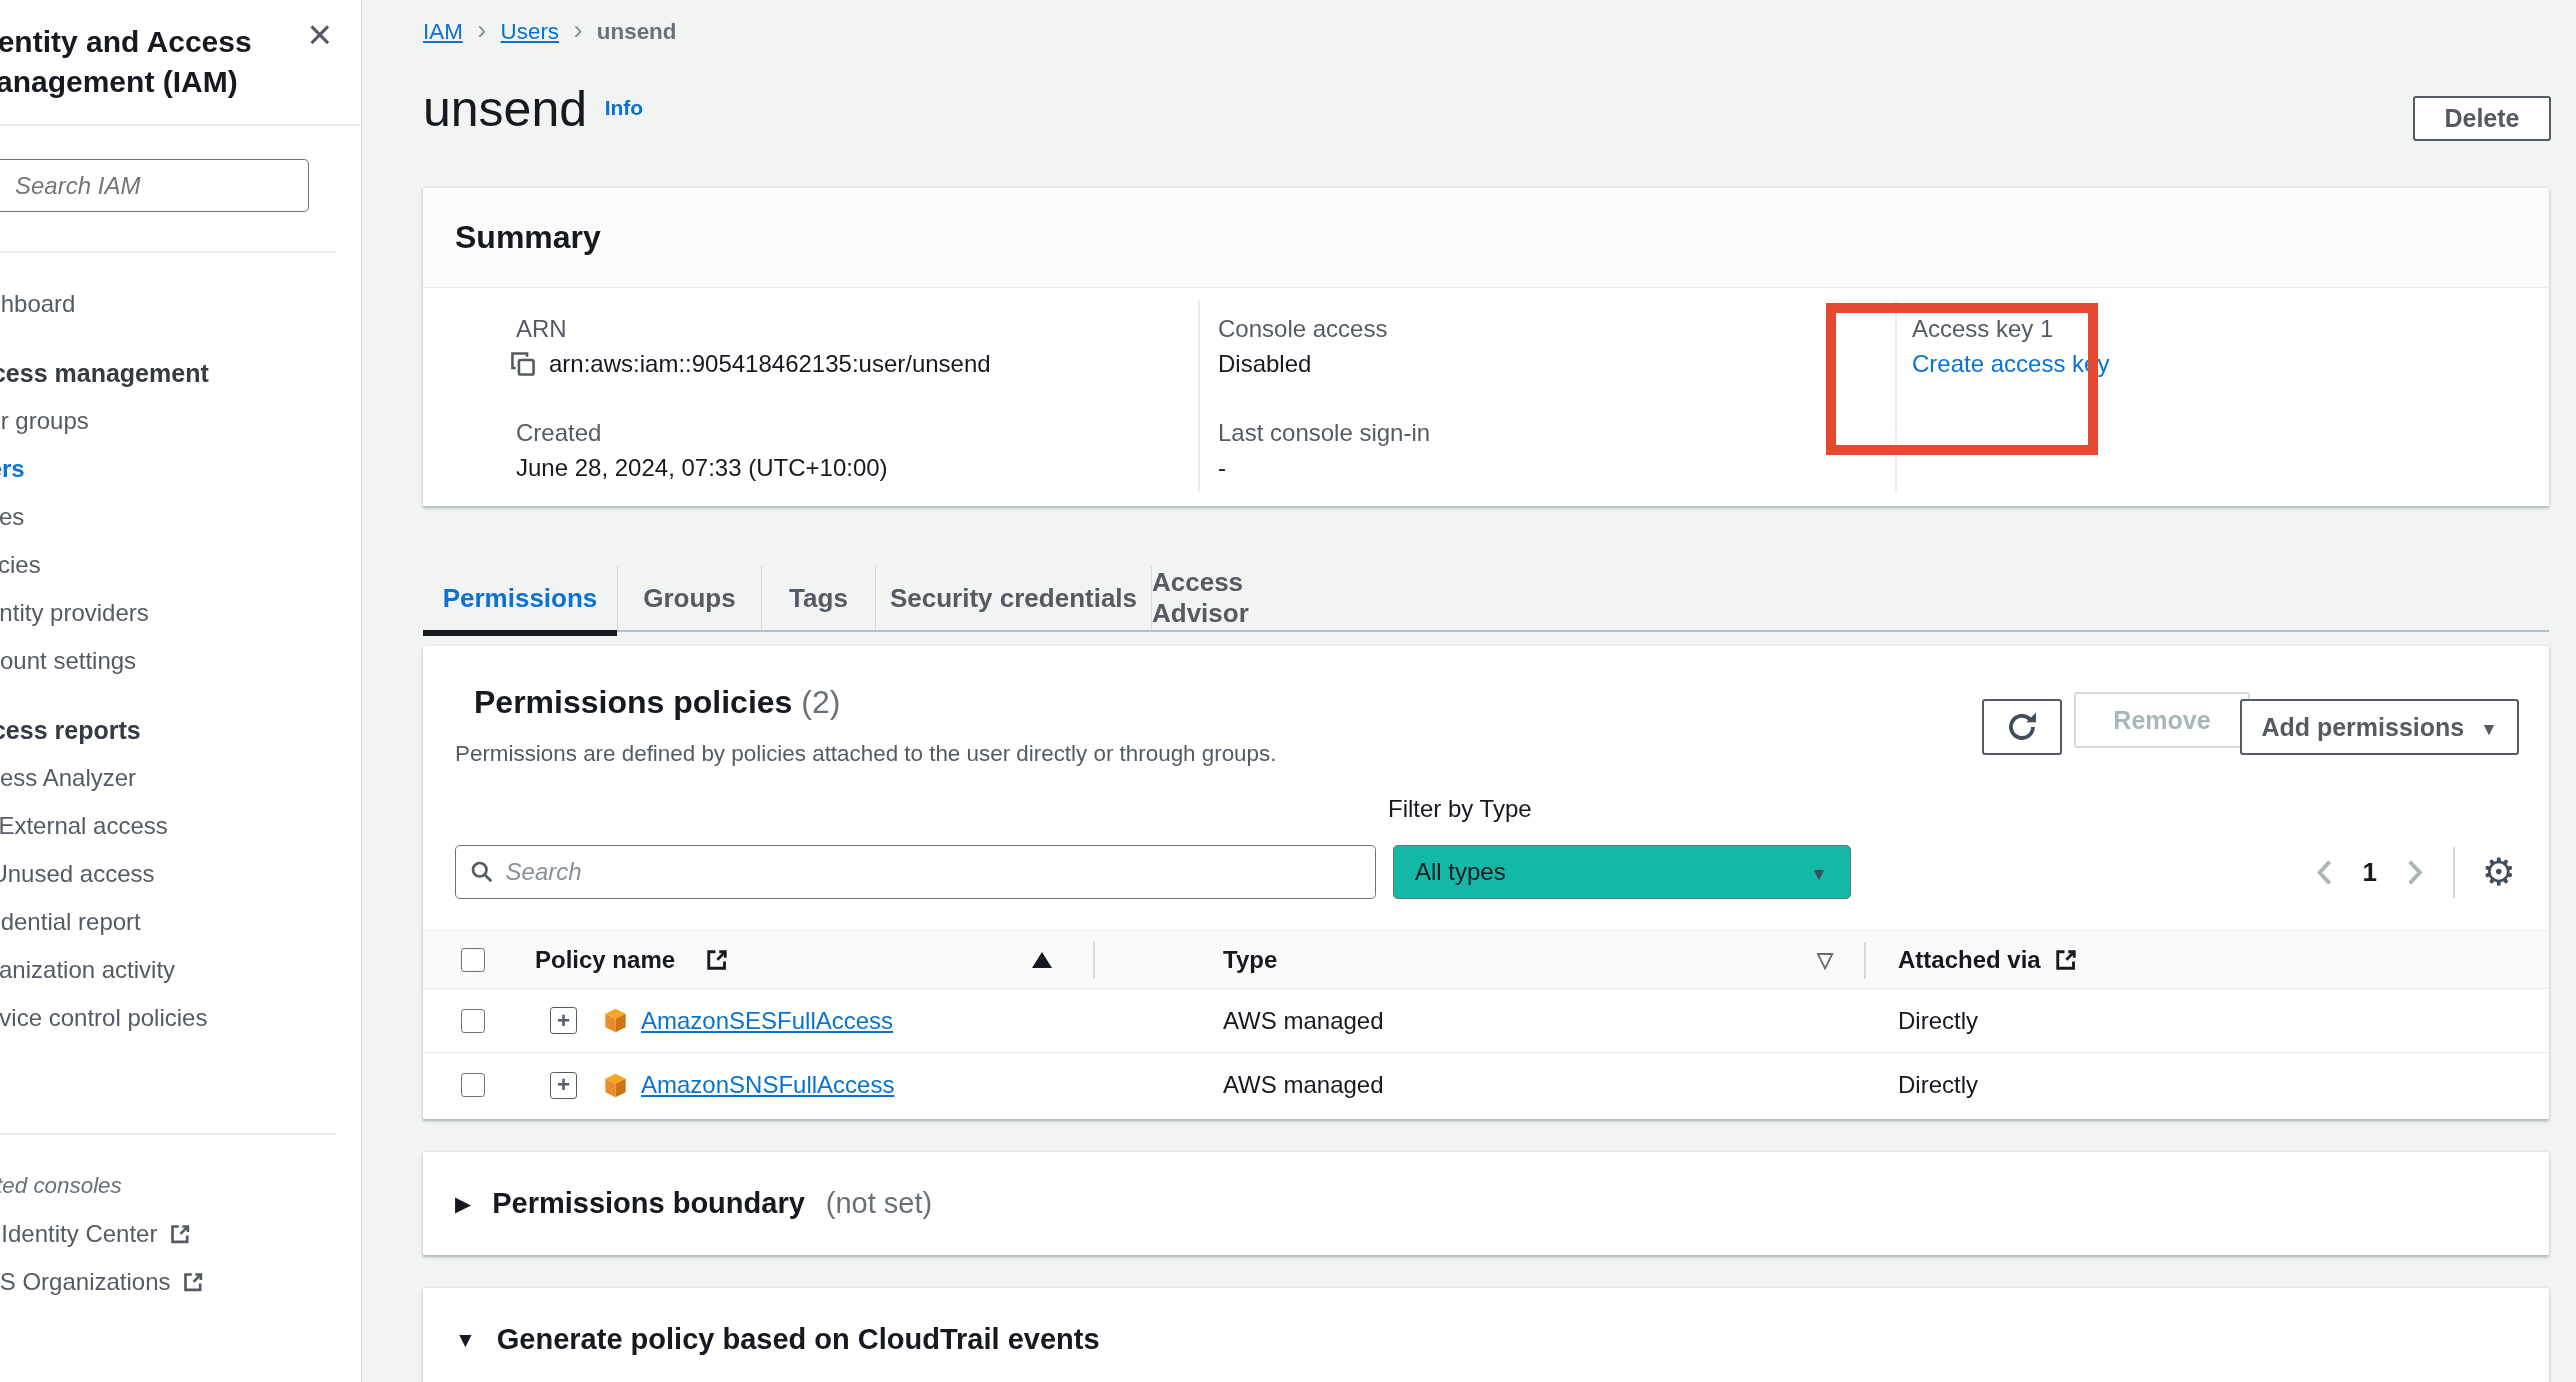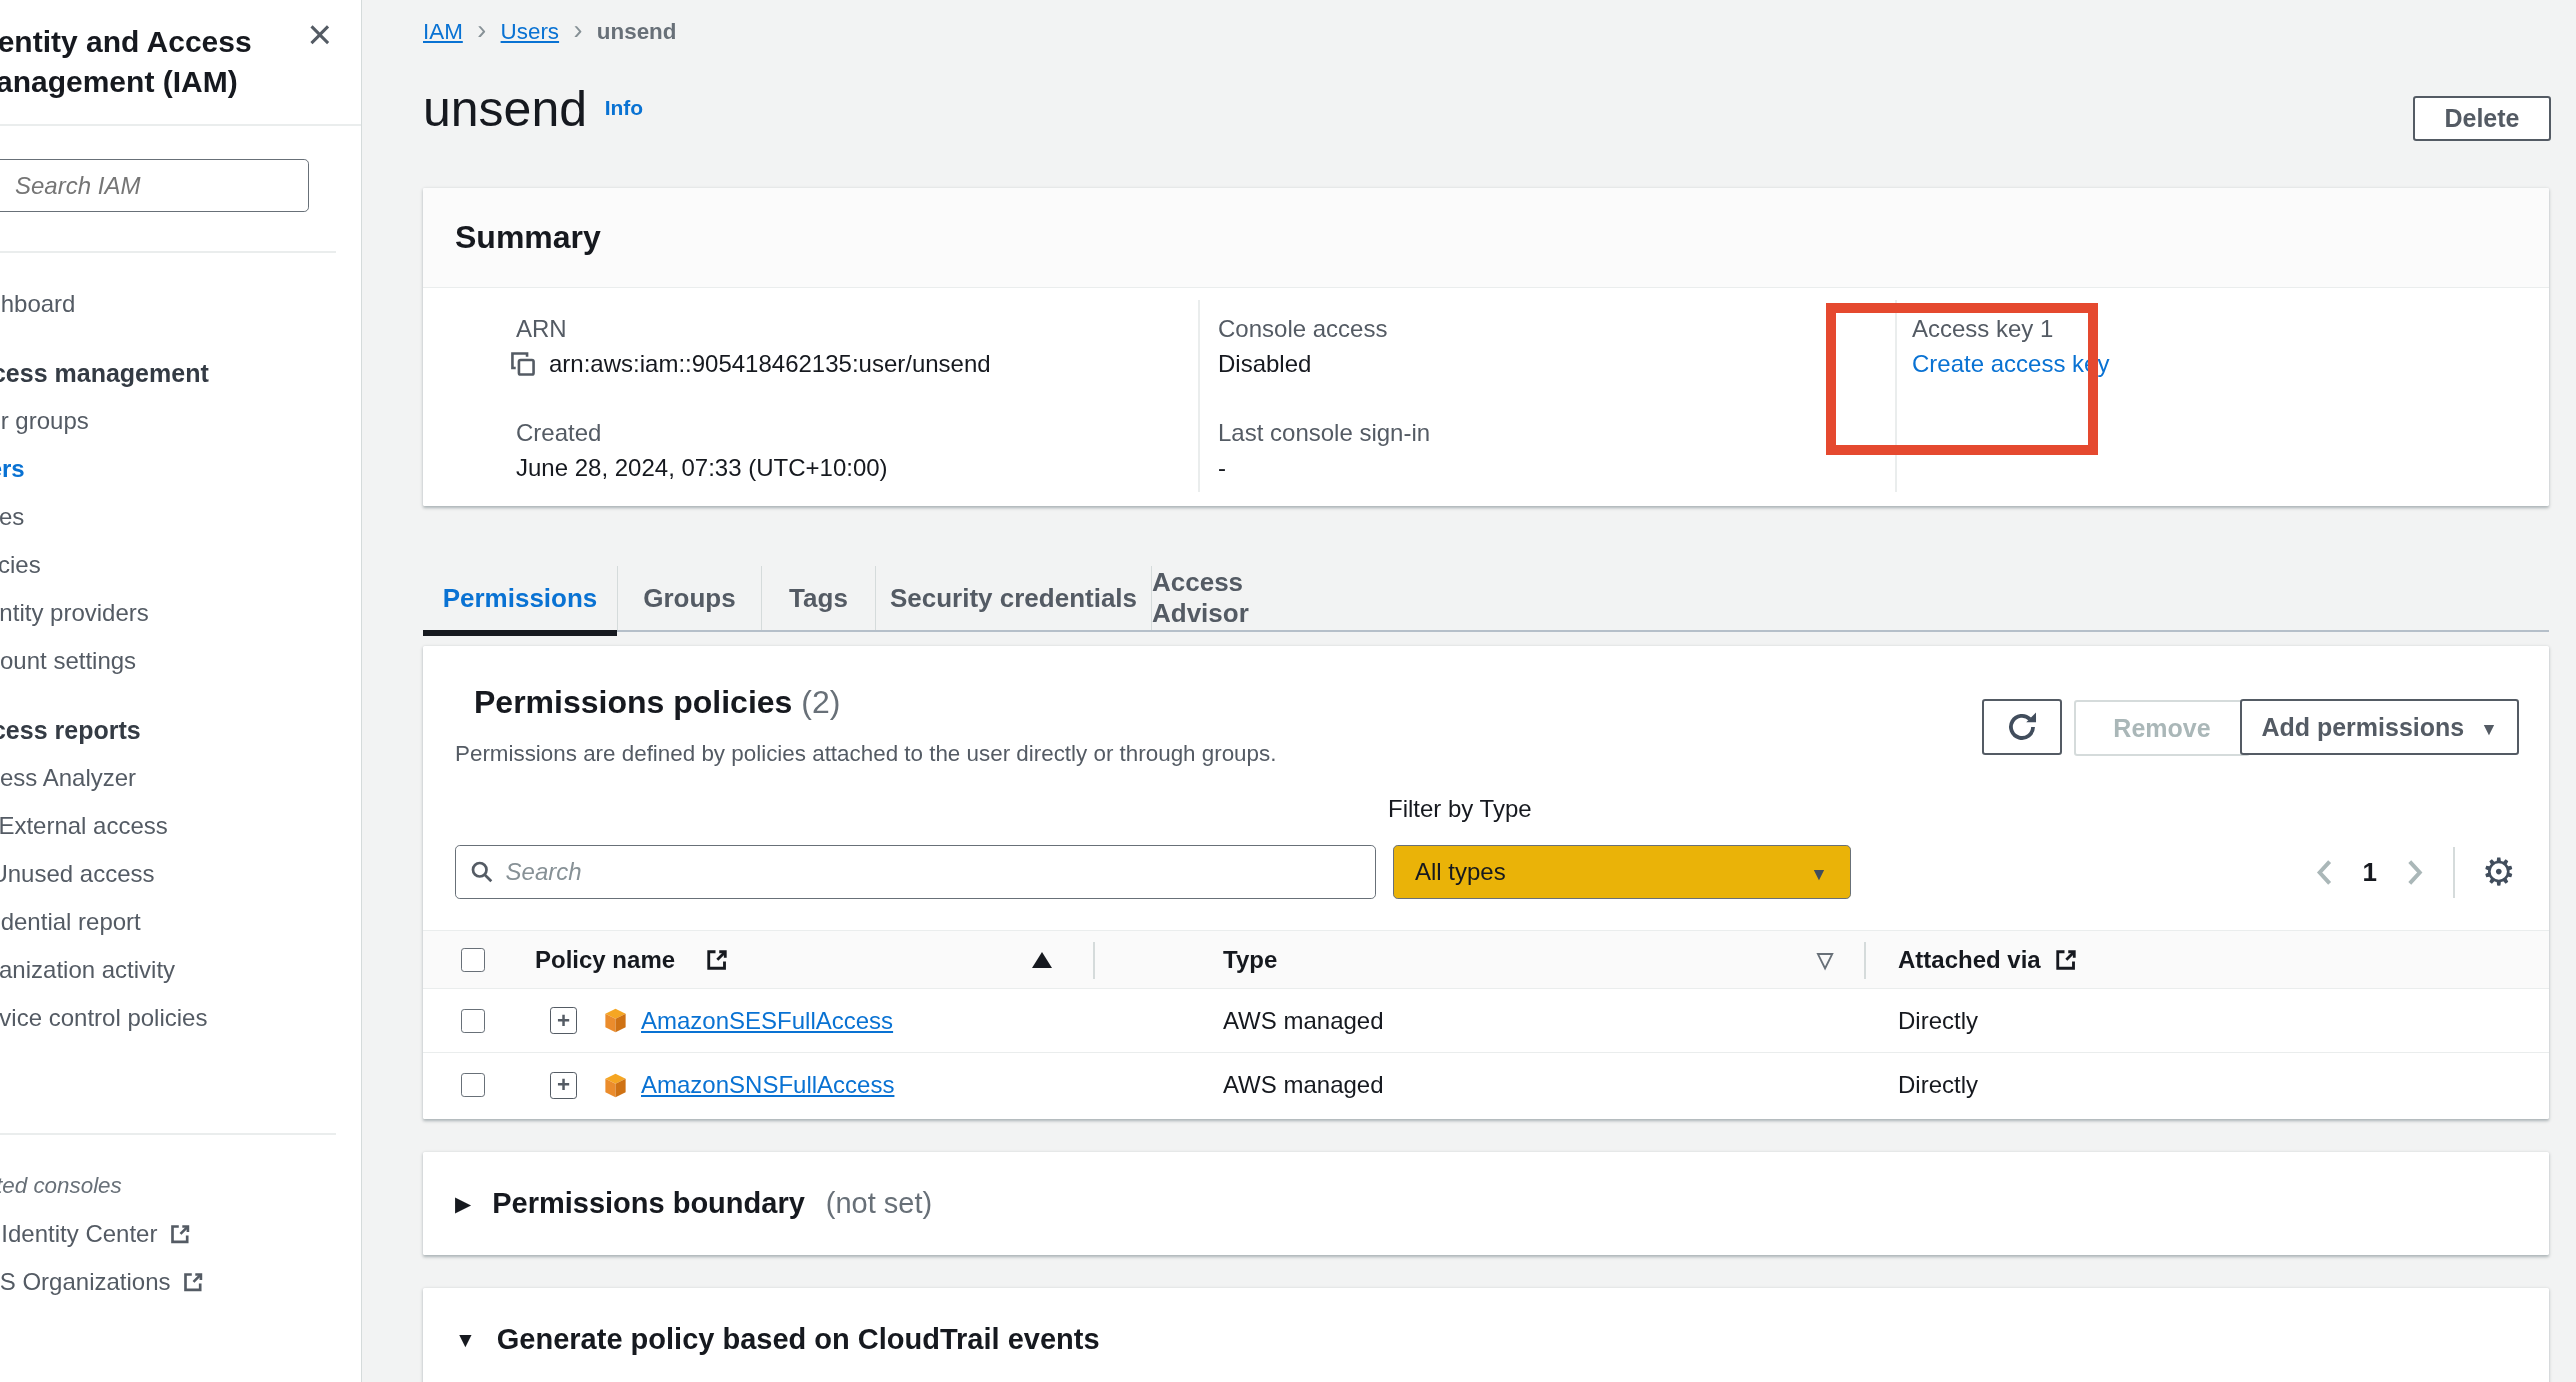--- a/index.html
+++ b/index.html
@@ -69,31 +69,31 @@
   .tab + .tab { border-left:1.6px solid #d5dbdb; }
   .tab.active { color:#0972d3; }
   .tab.active::after { content:""; position:absolute; left:0; bottom:-6.4px; width:100%; height:6.4px; background:#16191f; }
 
   
   .policies { top:646px; height:473px; }
   .pol-title { position:absolute; left:32px; top:38px; font-size:32px; font-weight:bold; color:#16191f;margin-left:19px; }
   .pol-count { font-weight:400; color:#687078; }
   .pol-desc { position:absolute; left:32px; top:95px; font-size:22.4px; color:#545b64; }
   .refresh-btn { position:absolute; left:1559px; top:53px; width:80px; height:56px; }
-  .remove-btn  { position:absolute; left:1651px; top:54px; width:176px; height:56px;text-align:center; }
+  .remove-btn  { position:absolute; left:1651px; top:46px; width:176px; height:56px;text-align:center; }
   .add-btn     { position:absolute; left:1817px; top:53px; width:279px; height:56px; gap:16px; }
   .caret-down { font-size:17.6px; transform:translateY(1.6px); }
 
   .filter-label { position:absolute; left:965px; top:149px; font-size:24px; color:#16191f; }
   .search-wrap { position:absolute; left:32px; top:199px; width:921px; height:54px;
     border:1.6px solid #687078; border-radius:4.8px; background:#fff; display:flex; align-items:center; padding-left:14.4px; }
   .search-wrap input { border:none; outline:none; flex:1; font-size:24px; font-style:italic; color:#545b64; margin-left:11.2px; font-family:inherit; }
   .search-wrap input::placeholder { color:#879196; }
   .select { position:absolute; left:970px; top:199px; width:458px; height:54px; border:1.6px solid #687078;
-    border-radius:4.8px; background:#eab308; display:flex; align-items:center; justify-content:space-between;
+    border-radius:4.8px; background:#14b8a6; display:flex; align-items:center; justify-content:space-between;
     padding:0 22.4px 0 21px; font-size:24px; color:#16191f; cursor:pointer; }
   .select .caret-down { color:#414d5c; }
 
   .pager { position:absolute; left:1890px; top:202px; height:48px; display:flex; align-items:center; gap:27px; }
   .pg-num { font-size:26px; font-weight:bold; color:#16191f; }
   .pg-div { width:1.6px; height:51px; background:#d5dbdb; }
   .gear { font-size:38px; color:#414d5c; cursor:pointer; line-height:38px; }
 
   .thead { position:absolute; left:0; top:284px; width:2126px; height:59px; background:#fafafa;
     border-top:1.6px solid #eaeded; border-bottom:1.6px solid #eaeded; font-size:24px; font-weight:bold; color:#16191f; }

